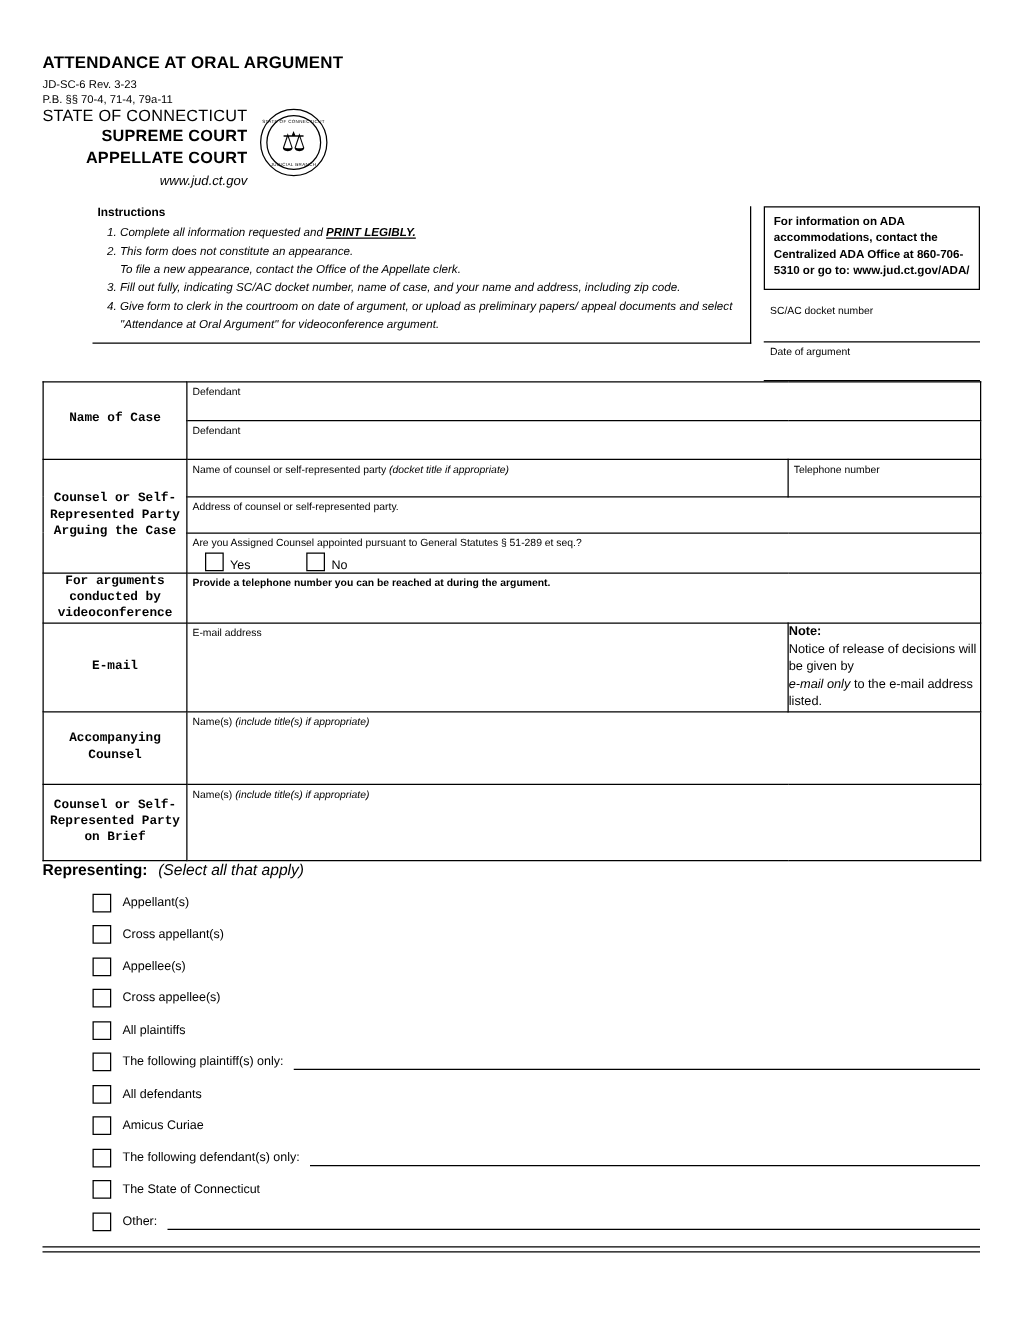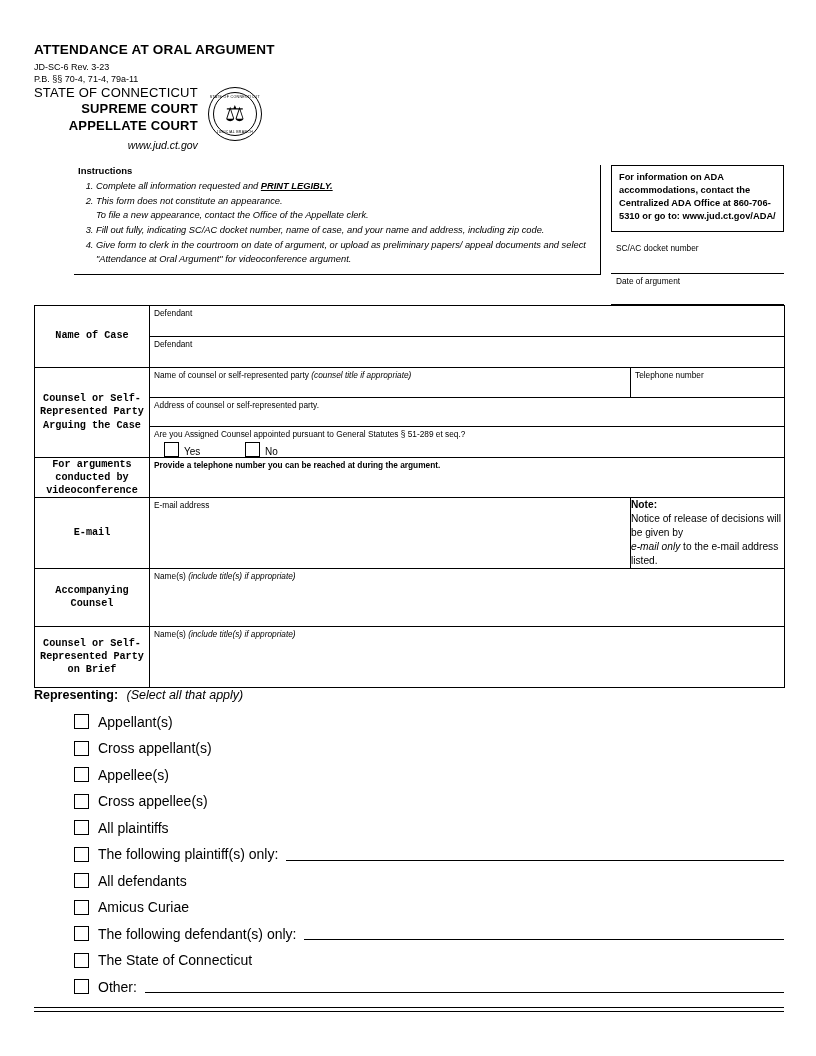--- a/index.html
+++ b/index.html
@@ -224,21 +224,21 @@
   .rep-sub { font-style: italic; display: inline; margin-left: 5px; }
   ul.rep-list {
     list-style: none;
     margin: 12px 0 0 0;
     padding: 0 0 0 40px;
   }
   ul.rep-list li {
     display: flex;
     align-items: center;
     margin-bottom: 10.5px;
-    font-size: 14px;
+    font-size: 10px;
   }
   ul.rep-list li .cb { margin-right: 9px; }
   .fillline {
     flex: 1;
     border-bottom: 1.2px solid #000;
     height: 12px;
     margin-left: 8px;
   }
 
   .dbl-rule {
@@ -337,21 +337,21 @@
     <tr>
       <td colspan="2" class="h-defendant">
         <div class="cellhead">Defendant</div>
         <div class="cellhead"></div>
       </td>
     </tr>
 
     <tr>
       <td class="rowlabel" rowspan="3">Counsel or Self-Represented Party Arguing the Case</td>
       <td class="h-counsel-name">
-        <div class="cellhead">Name of counsel or self-represented party <i>(counsel title if appropriate)</i></div>
+        <div class="cellhead">Name of counsel or self-represented party <i>(docket title if appropriate)</i></div>
         <div class="cellhead"></div>
       </td>
       <td class="h-counsel-name">
         <div class="cellhead">Telephone number</div>
         <div class="cellhead"></div>
       </td>
     </tr>
     <tr>
       <td colspan="2" class="h-addr">
         <div class="cellhead">Address of counsel or self-represented party.</div>

